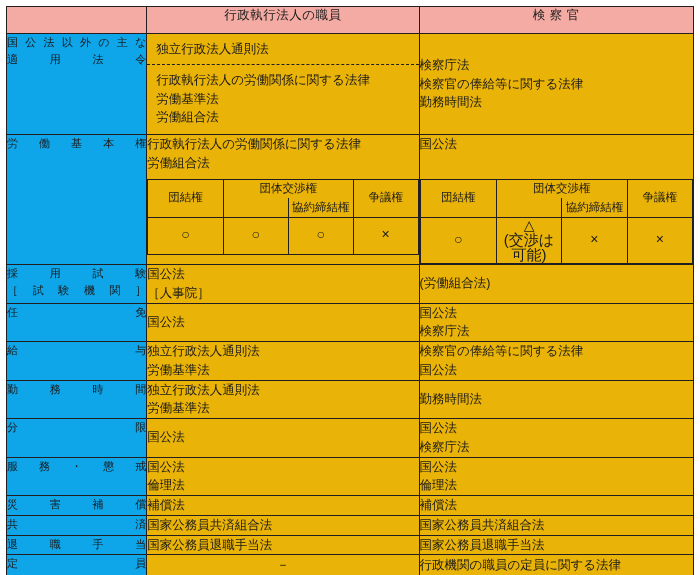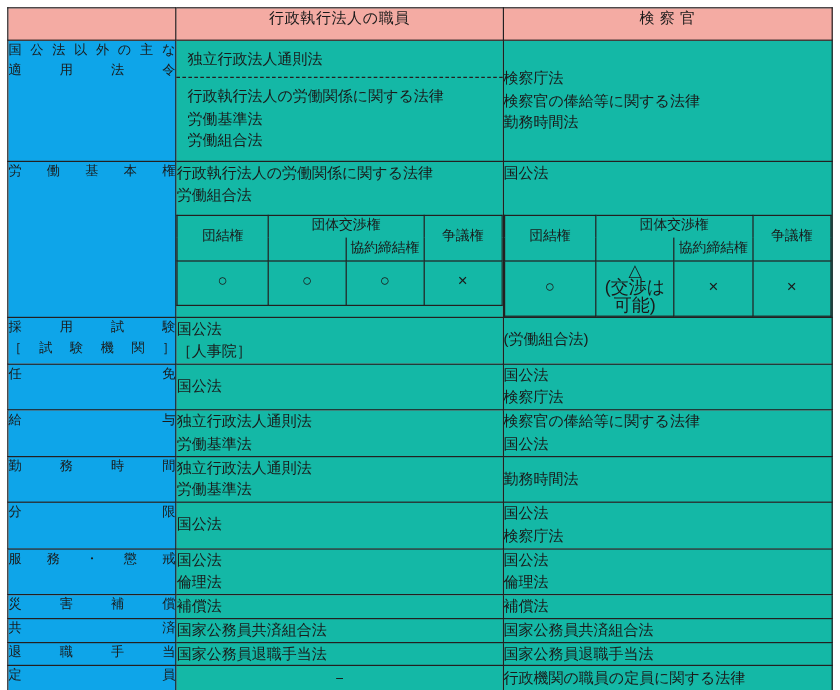--- a/index.html
+++ b/index.html
@@ -68,21 +68,21 @@
   .lbl-justify {
     display: block;
     text-align: justify;
     text-align-last: justify;
     -moz-text-align-last: justify;
     white-space: nowrap;
   }
 
   
   td.val {
-    background: #14b8a6;
+    background: #eab308;
     font-size: 12.5px;
     padding: 6px 8px 6px 9px;
     line-height: 1.5;
     vertical-align: top;
   }
   td.val.mid { vertical-align: middle; }
   td.val.center { text-align: center; }
   .vline { display: block; white-space: nowrap; }
 
   

